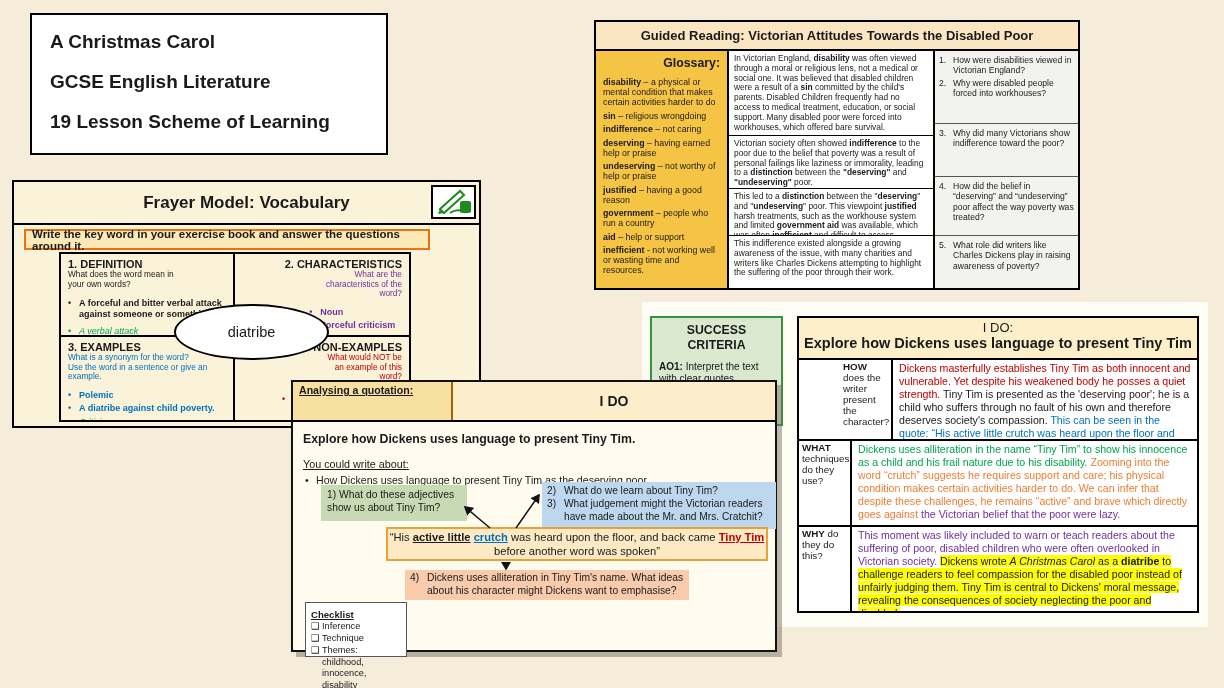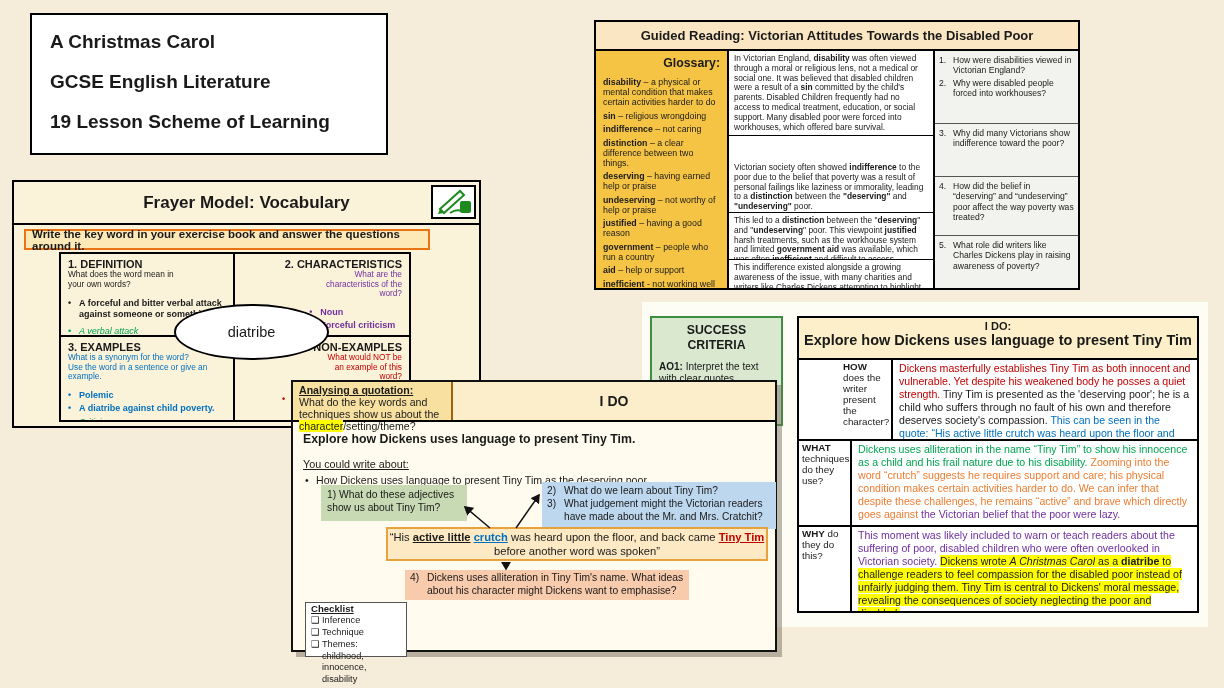--- a/index.html
+++ b/index.html
@@ -50,21 +50,21 @@
     justify-content:center;font-size:13px;font-weight:bold;box-sizing:border-box;}
   .gr-body{flex:1;display:flex;min-height:0;}
   .gr-gloss{width:133px;flex:none;background:#f6c445;border-right:2px solid #000;padding:5px 7px;
     font-size:8.8px;line-height:1.14;box-sizing:border-box;overflow:hidden;}
   .g-title{font-size:12.3px;font-weight:bold;margin-bottom:7px;text-align:right;}
   .g-entry{margin-bottom:3.5px;}
   .gr-main{width:206px;flex:none;border-right:2px solid #000;display:flex;flex-direction:column;
     font-size:8.4px;line-height:1.17;box-sizing:border-box;}
   .para{padding:3px 5px;overflow:hidden;box-sizing:border-box;}
   .para.p1{height:85px;flex:none;border-bottom:1px solid #000;}
-  .para.p2{height:53px;flex:none;border-bottom:1px solid #000;margin-top:24px;}
+  .para.p2{height:53px;flex:none;border-bottom:1px solid #000;}
   .para.p3{height:47px;flex:none;border-bottom:1px solid #000;}
   .para.p4{flex:1;}
   .gr-q{flex:1;background:#f2f2ee;font-size:8.6px;line-height:1.2;display:flex;flex-direction:column;}
   .qrow{padding:4px 4px;overflow:hidden;box-sizing:border-box;}
   .qrow.r1{height:73px;flex:none;border-bottom:1px solid #555;}
   .qrow.r2{height:53px;flex:none;border-bottom:1px solid #555;}
   .qrow.r3{height:59px;flex:none;border-bottom:1px solid #555;}
   .qrow.r4{flex:1;}
   .qitem{display:flex;margin-bottom:2px;}
   .qn{width:14px;flex:none;}
@@ -73,21 +73,21 @@
   #backdrop{left:642px;top:302px;width:566px;height:325px;background:#fdfcf5;}
   #success{left:650px;top:316px;width:133px;height:110px;background:#d9e8cf;border:2px solid #3e8e41;
     padding:5px 7px;font-size:10px;line-height:1.2;box-sizing:border-box;z-index:2;}
   .sc-title{text-align:center;font-weight:bold;font-size:12.3px;margin-bottom:8px;}
   .sc-line{margin-bottom:7px;}
 
   #ido{left:797px;top:316px;width:402px;height:297px;background:#fff;border:2px solid #000;
     display:flex;flex-direction:column;box-sizing:border-box;z-index:2;}
   .ido-head{height:42px;flex:none;background:#fcefca;border-bottom:2px solid #000;text-align:center;
     padding-top:2px;box-sizing:border-box;}
-  .ido-h1{font-size:11px;font-weight:bold;}
+  .ido-h1{font-size:13px;font-weight:normal;}
   .ido-h2{font-size:14.5px;font-weight:bold;}
   .ido-row{display:flex;min-height:0;}
   .ido-row.r0{height:79px;flex:none;border-bottom:2px solid #000;padding-left:41px;}
   .ido-row.r1{height:84px;flex:none;border-bottom:2px solid #000;}
   .ido-row.r2{flex:1;border-radius:32px;}
   .ido-label{width:53px;flex:none;border-right:2px solid #000;padding:2px 3px;font-size:9.8px;line-height:1.12;box-sizing:border-box;}
   .ido-cell{flex:1;padding:2px 6px;font-size:10.6px;line-height:1.22;overflow:hidden;}
 
   
   #analysing{left:291px;top:380px;width:486px;height:272px;background:#fffcef;border:2.5px solid #111;
@@ -102,21 +102,21 @@
   .an-wbul{left:12px;top:92px;font-size:10.6px;display:flex;}
   .qbox{box-sizing:border-box;}
   .qbox.greenbox{left:28px;top:103px;width:146px;height:36px;background:#c8dab4;padding:3px 6px;font-size:10.3px;line-height:1.3;}
   .qbox.bluebox{left:249px;top:100px;width:234px;height:47px;background:#bdd7ee;padding:3px 5px;font-size:10.2px;line-height:1.25;}
   .qbox.quotebox{left:93px;top:145px;width:382px;height:34px;background:#fde9c3;border:2px solid #e8a23c;
     display:flex;align-items:center;justify-content:center;text-align:center;font-size:11.2px;line-height:1.25;}
   .qbox.salmonbox{left:112px;top:188px;width:284px;height:30px;background:#f8cbad;padding:2px 5px;font-size:10.3px;line-height:1.25;}
   .nitem{display:flex;}
   .nitem .n{width:17px;flex:none;}
   #checklist{left:12px;top:220px;width:102px;height:55px;background:#fff;border:1.5px solid #555;
-    padding:0 5px;font-size:9.2px;line-height:1.28;box-sizing:border-box;}
+    padding:6px 5px;font-size:9.2px;line-height:1.28;box-sizing:border-box;}
   .cl-title{font-weight:bold;text-decoration:underline;font-size:9.6px;}
   .cl-item{display:flex;}
   .cl-box{width:11px;flex:none;}
   #an-arrows{left:0;top:0;width:486px;height:272px;pointer-events:none;}
 </style>
 </head>
 <body>
 
 <div id="canvas">
 
@@ -202,21 +202,20 @@
   </div>
 
   <div id="guided" class="abs">
     <div class="gr-head">Guided Reading: Victorian Attitudes Towards the Disabled Poor</div>
     <div class="gr-body">
       <div class="gr-gloss">
         <div class="g-title">Glossary:</div>
         <div class="g-entry"><span class="b">disability</span><span> – a physical or mental condition that makes certain activities harder to do</span></div>
         <div class="g-entry"><span class="b">sin</span><span> – religious wrongdoing</span></div>
         <div class="g-entry"><span class="b">indifference</span><span> – not caring</span></div>
-        <div class="g-entry"><span class="b">distinction</span><span> – a clear difference between two things.</span></div>
         <div class="g-entry"><span class="b">deserving</span><span> – having earned help or praise</span></div>
         <div class="g-entry"><span class="b">undeserving</span><span> – not worthy of help or praise</span></div>
         <div class="g-entry"><span class="b">justified</span><span> – having a good reason</span></div>
         <div class="g-entry"><span class="b">government</span><span> – people who run a country</span></div>
         <div class="g-entry"><span class="b">aid</span><span> – help or support</span></div>
         <div class="g-entry"><span class="b">inefficient</span><span> - not working well or wasting time and resources.</span></div>
       </div>
       <div class="gr-main">
         <div class="para p1"><span>In Victorian England, </span><span class="b">disability</span><span> was often viewed through a moral or religious lens, not a medical or social one. It was believed that disabled children were a result of a </span><span class="b">sin</span><span> committed by the child's parents. Disabled Children frequently had no access to medical treatment, education, or social support. Many disabled poor were forced into workhouses, which offered bare survival.</span></div>
         <div class="para p2"><span>Victorian society often showed </span><span class="b">indifference</span><span> to the poor due to the belief that poverty was a result of personal failings like laziness or immorality, leading to a </span><span class="b">distinction</span><span> between the </span><span class="b">"deserving"</span><span> and </span><span class="b">"undeserving"</span><span> poor.</span></div>
@@ -280,21 +279,20 @@
     <div class="ido-row r2">
       <div class="ido-label"><span class="b">WHY</span><span> do they do this?</span></div>
       <div class="ido-cell"><span class="purple">This moment was likely included to warn or teach readers about the suffering of poor, disabled children who were often overlooked in Victorian society. </span><span class="hl">Dickens wrote </span><span class="hl i">A Christmas Carol</span><span class="hl"> as a </span><span class="hl b">diatribe</span><span class="hl"> to challenge readers to feel compassion for the disabled poor instead of unfairly judging them. Tiny Tim is central to Dickens' moral message, revealing the consequences of society neglecting the poor and disabled.</span></div>
     </div>
   </div>
 
   <div id="analysing" class="abs">
     <div class="an-head">
       <div class="an-head-left">
         <span class="b u">Analysing a quotation:</span>
-        <div><span>What do the key words and techniques show us about the </span><span class="hl">character</span><span>/setting/theme?</span></div>
       </div>
       <div class="an-head-right">I DO</div>
     </div>
     <div class="an-task abs">Explore how Dickens uses language to present Tiny Tim.</div>
     <div class="an-write abs">You could write about:</div>
     <div class="an-wbul abs">
         <span class="bdot">•</span>
         <span>How Dickens uses language to present Tiny Tim as the deserving poor.</span>
       </div>
     <div class="qbox greenbox abs">1) What do these adjectives show us about Tiny Tim?</div>

